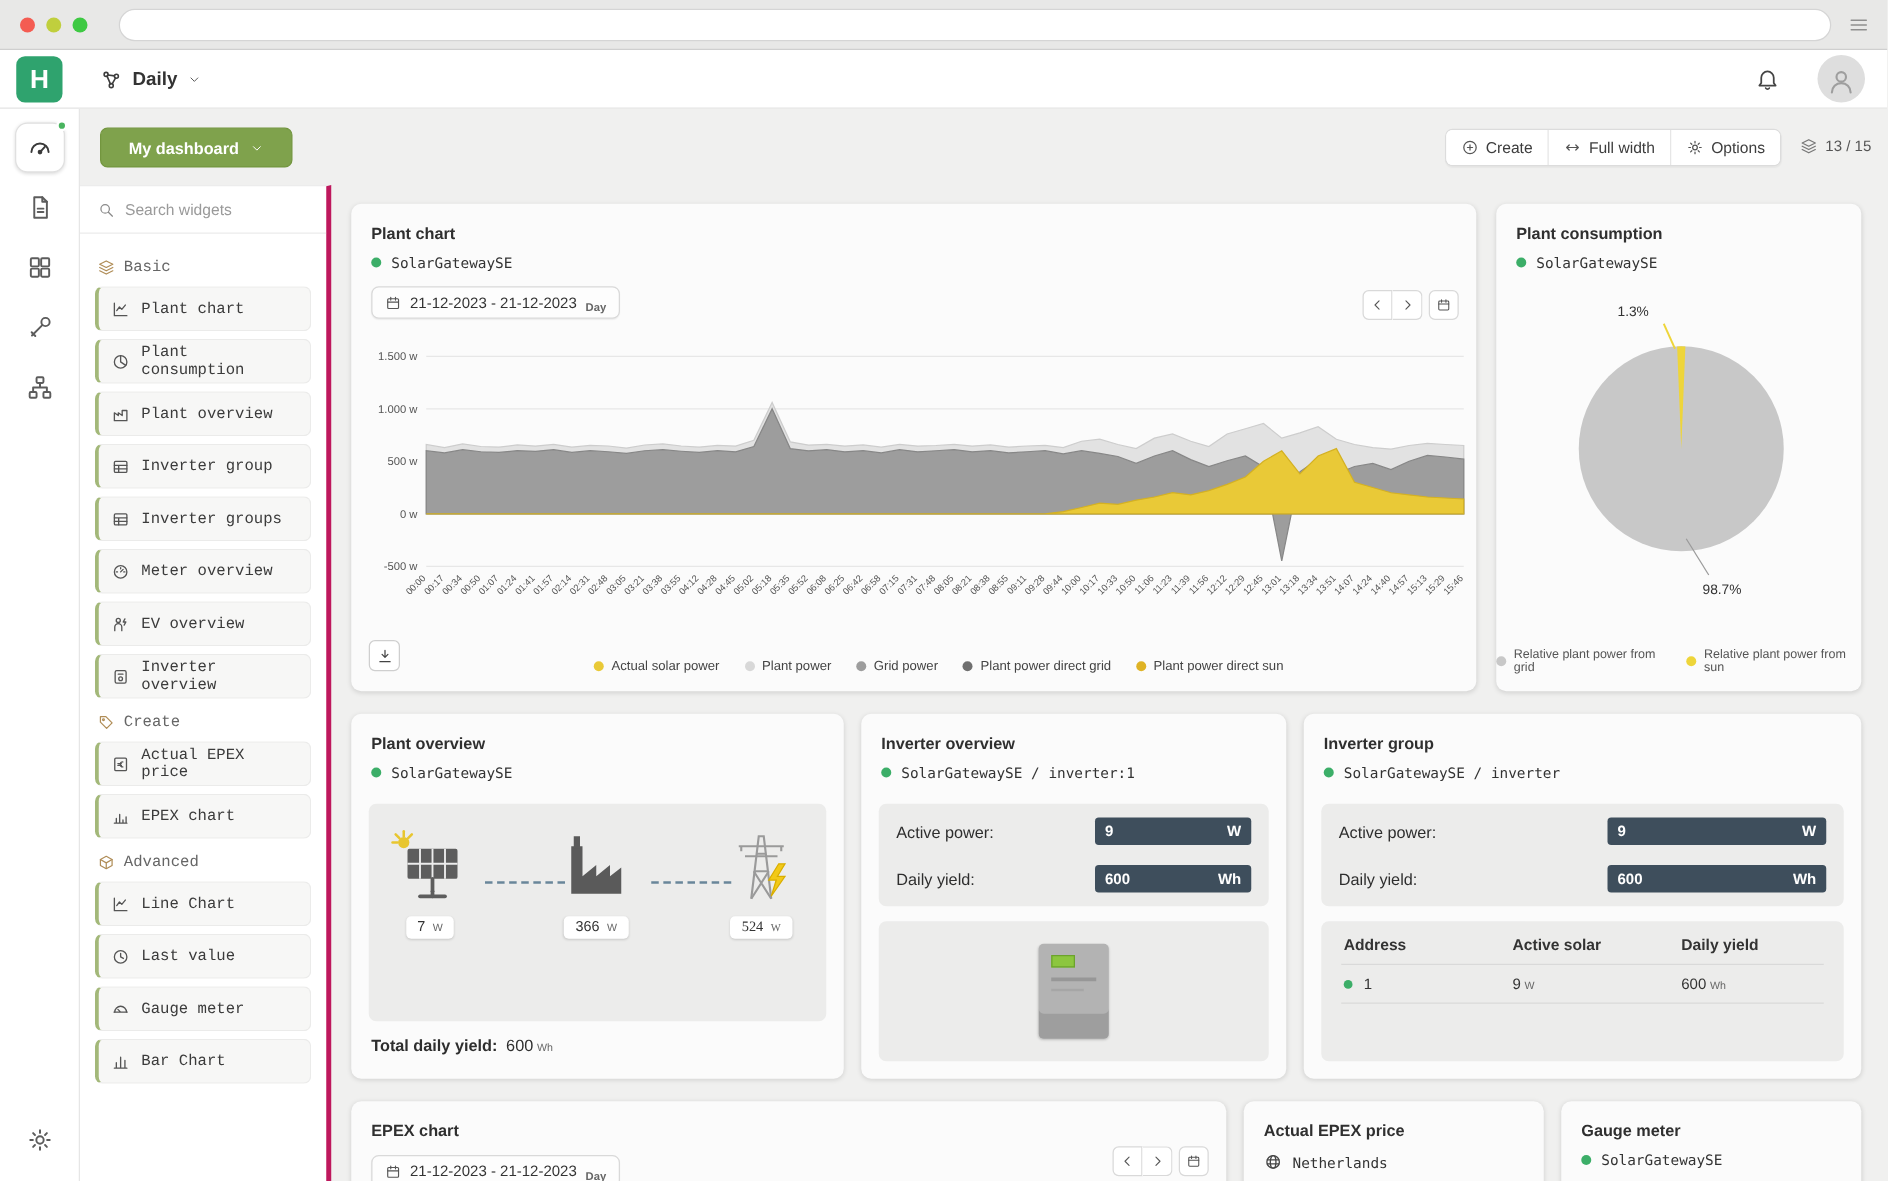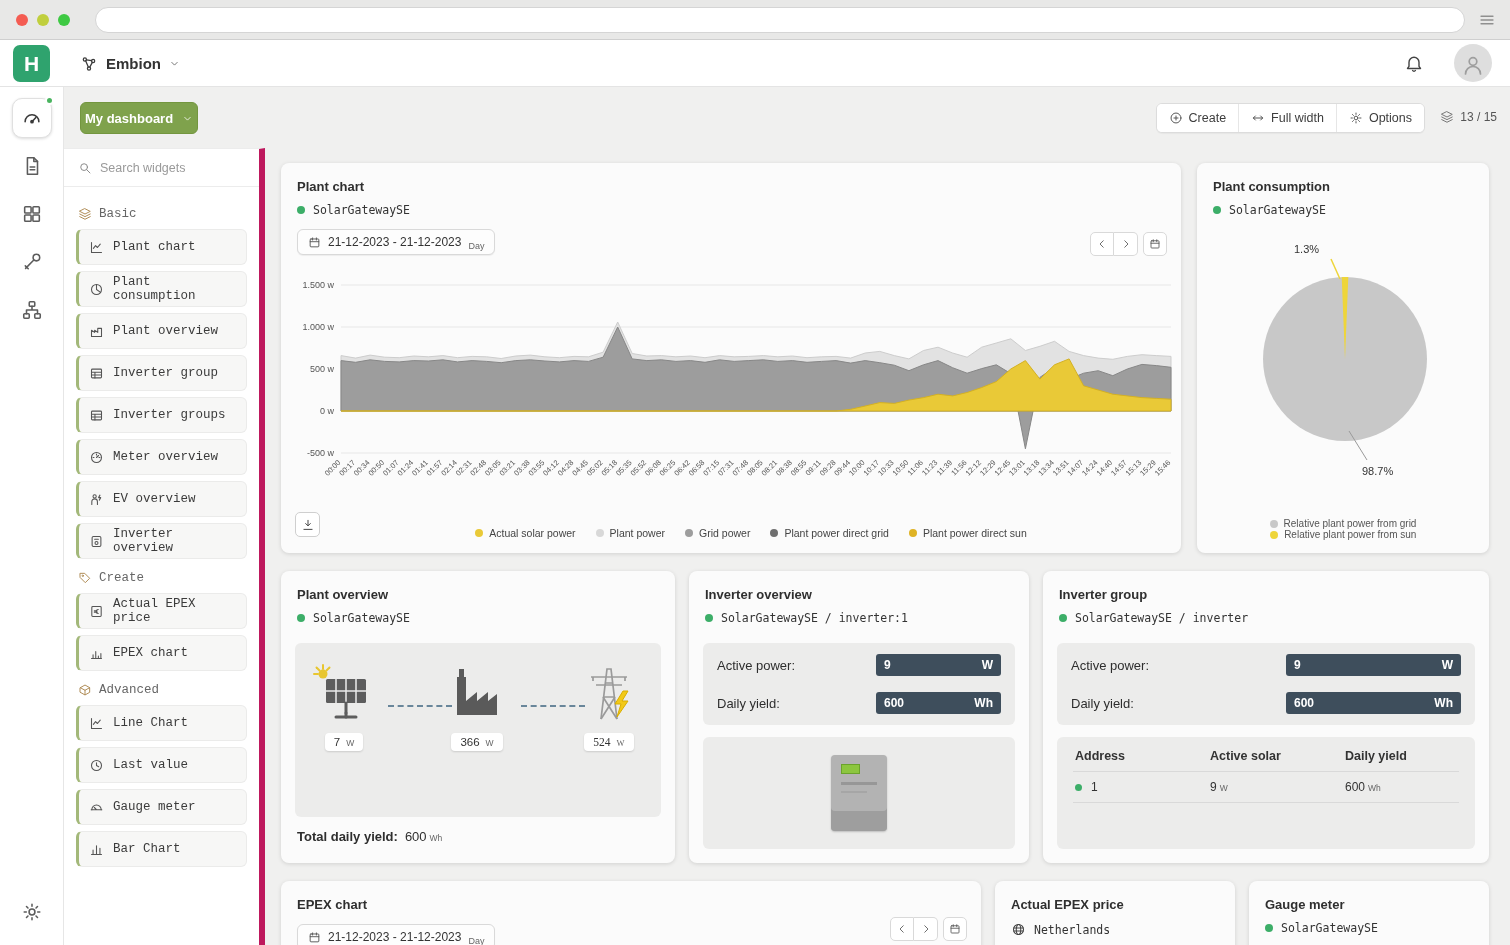--- a/index.html
+++ b/index.html
@@ -31,70 +31,70 @@
 .rail{position:absolute;left:0;top:87px;width:64px;bottom:0;background:#fff;border-right:1px solid #e6e6e6;z-index:4;}
 .rail-nav{display:flex;flex-direction:column;align-items:center;}
 .rail-active{position:relative;margin-top:11px;width:40px;height:40px;background:#fff;border:1px solid #e0e0e0;border-radius:10px;box-shadow:0 1px 3px rgba(0,0,0,.14);display:flex;align-items:center;justify-content:center;color:#3a3a3a;cursor:pointer;}
 .rail-dot{position:absolute;right:-3px;top:-3px;width:9px;height:9px;border-radius:50%;background:#49b45f;border:2px solid #fff;}
 .rail-item{width:22px;height:22px;color:#5c5c5c;margin-top:26px;cursor:pointer;}
 .rail-item:nth-child(2){margin-top:17px;}
 .rail-gear{position:absolute;left:21px;bottom:22px;width:22px;height:22px;color:#5c5c5c;cursor:pointer;}
 
 
 .dash-header{position:absolute;left:64px;top:87px;right:0;height:61px;}
-.dash-btn{position:absolute;left:16px;top:15px;height:32px;padding:0 4px;background:#7fa24c;border:1px solid #73963f;border-radius:6px;color:#fff;font-size:13px;font-weight:bold;display:flex;align-items:center;gap:9px;cursor:pointer;font-family:inherit;text-align:center;}
+.dash-btn{position:absolute;left:16px;top:15px;height:32px;padding:0 22px;background:#7fa24c;border:1px solid #73963f;border-radius:6px;color:#fff;font-size:13px;font-weight:bold;display:flex;align-items:center;gap:9px;cursor:pointer;font-family:inherit;text-align:center;}
 .dash-btn .chev{width:11px;height:11px;color:#fff;}
 .seg{position:absolute;right:85px;top:16px;height:30px;display:flex;background:#fff;border:1px solid #dcdcdc;border-radius:6px;overflow:hidden;box-shadow:0 1px 1px rgba(0,0,0,.04);}
 .seg-btn{display:flex;align-items:center;gap:6px;padding:0 12px;font-size:12.5px;color:#3d3d3d;background:#fff;border:none;border-left:1px solid #e6e6e6;cursor:pointer;font-family:inherit;}
 .seg-btn:first-child{border-left:none;}
 .seg-btn .ic{width:14px;height:14px;color:#555;}
 .counter{position:absolute;right:13px;top:23px;display:flex;align-items:center;gap:6px;font-size:12px;color:#555;}
 .counter .ic{width:14px;height:14px;color:#777;}
 
 
-.wsidebar{position:absolute;left:64px;top:148px;width:201px;bottom:0;background:#fff;border-right:6px solid #be185d;border-top:1px solid #ececec;overflow:hidden;}
+.wsidebar{position:absolute;left:64px;top:148px;width:201px;bottom:0;background:#fff;border-right:4px solid #be185d;border-top:1px solid #ececec;overflow:hidden;}
 .wsearch{display:flex;align-items:center;gap:8px;height:38px;padding:0 14px;border-bottom:1px solid #ececec;}
 .wsearch .ic{width:14px;height:14px;color:#8a8a8a;}
 .wsearch input{border:none;outline:none;font-size:12.5px;width:140px;background:transparent;font-family:inherit;color:#333;}
 .wsearch input::placeholder{color:#9a9a9a;}
 .wsections{padding:8px 12px;font-family:Liberation Mono, monospace;}
 .wsec-h{display:flex;align-items:center;gap:7px;margin:12px 2px 8px;font-size:12.5px;color:#666;}
 .wsec-h .ic{width:14px;height:14px;color:#b08d57;}
 .witem{display:flex;align-items:center;gap:9px;height:36px;margin-bottom:6px;background:#f7f7f6;border:1px solid #ebebea;border-left:3px solid #a3b879;border-radius:6px;padding:0 10px;font-size:12.5px;color:#3b3b3b;cursor:pointer;}
 .witem .ic{width:15px;height:15px;color:#555;flex:none;}
 
 
 .canvas{position:absolute;left:265px;top:148px;right:0;bottom:0;overflow:hidden;}
 .card{position:absolute;background:#fbfbfb;border-radius:8px;box-shadow:0 1px 4px rgba(0,0,0,.13);padding:16px;}
 .card-title{font-size:13px;font-weight:bold;color:#2f2f2f;}
 .device{display:flex;align-items:center;gap:8px;margin-top:9px;}
 .dot{width:8px;height:8px;border-radius:50%;background:#3cae68;flex:none;}
 .device .dv{font-family:"DejaVu Sans Mono",monospace;font-size:11.5px;color:#333;}
 .datectl{display:inline-flex;align-items:center;gap:7px;height:26px;padding:0 10px;background:#fdfdfd;border:1px solid #d9d9d9;border-radius:6px;box-shadow:0 1px 1px rgba(0,0,0,.06);font-size:12px;color:#333;cursor:pointer;margin-top:12px;}
 .datectl .ic{width:13px;height:13px;color:#555;}
-.datectl .mode{font-size:9px;color:#666;align-self:flex-end;margin-bottom:3px;}
+.datectl .mode{font-size:9px;color:#666;align-self:flex-end;margin-bottom:3px;font-weight:bold;}
 .navctl{position:absolute;right:14px;display:flex;gap:5px;}
 .nbtn{width:24px;height:24px;background:#fff;border:1px solid #d9d9d9;border-radius:5px;display:flex;align-items:center;justify-content:center;color:#555;cursor:pointer;}
 .nbtn .ic{width:12px;height:12px;}
 .npair{display:flex;}
 .npair .nbtn:first-child{border-radius:5px 0 0 5px;}
 .npair .nbtn:last-child{border-radius:0 5px 5px 0;border-left:none;}
 
 
 .chart-svg{position:absolute;left:4px;top:116px;}
 .dl-btn{position:absolute;left:14px;bottom:16px;width:25px;height:25px;background:#fff;border:1px solid #cfcfcf;border-radius:5px;display:flex;align-items:center;justify-content:center;color:#444;cursor:pointer;}
 .dl-btn .ic{width:14px;height:14px;}
 .chart-legend{position:absolute;left:56px;right:16px;bottom:14px;display:flex;justify-content:center;gap:20px;}
 .lg-item{display:flex;align-items:center;gap:6px;font-size:10.5px;color:#444;}
 .lg-dot{width:8px;height:8px;border-radius:50%;display:inline-block;flex:none;}
 
 
 .pie-svg{position:absolute;left:0;top:0;width:292px;height:390px;pointer-events:none;}
 .pie-legend{position:absolute;left:0;right:0;bottom:13px;display:flex;flex-direction:column;align-items:center;gap:4px;}
-.pie-legend .col{display:flex;flex-direction:column;align-items:flex-end;gap:0;}
+.pie-legend .col{display:flex;align-items:flex-end;gap:12px;}
 .pie-legend .lg-item{font-size:10px;color:#555;}
 
 
 .flow-panel{position:absolute;left:14px;right:14px;top:72px;height:174px;background:#ececeb;border-radius:6px;}
 .flow-node{position:absolute;top:20px;width:80px;display:flex;flex-direction:column;align-items:center;}
 .flow-ic{width:64px;height:58px;display:block;}
 .flow-ic svg{width:100%;height:100%;}
 .chip{margin-top:12px;background:#fff;border-radius:4px;padding:3px 9px;box-shadow:0 1px 2px rgba(0,0,0,.14);font-size:11.5px;color:#333;display:flex;align-items:baseline;gap:3px;}
 .flow-dash{position:absolute;top:62px;width:64px;border-top:2px dashed #69869a;}
 .unit-sm{font-size:8.5px;color:#666;margin-left:3px;}
@@ -148,21 +148,21 @@
       </div>
     <div class="brand">
       <span class="ic bic">
           <svg viewBox="0 0 24 24" fill="none" stroke="currentColor" stroke-width="1.7" stroke-linecap="round" stroke-linejoin="round">
             <circle cx="6.5" cy="6" r="2.1"></circle>
             <circle cx="17.5" cy="8" r="2.1"></circle>
             <circle cx="12" cy="18" r="2.1"></circle>
             <path d="M8.5 6.6l7 1M7.5 7.8l3.6 8.3M16.5 9.9l-3.5 6.2"></path>
           </svg>
         </span>
-      <span class="brand-name">Embion</span>
+      <span class="brand-name">Daily</span>
       <span class="ic chev">
           <svg viewBox="0 0 24 24" fill="none" stroke="currentColor" stroke-width="1.7" stroke-linecap="round" stroke-linejoin="round">
             <path d="M6 9.5l6 6 6-6"></path>
           </svg>
         </span>
     </div>
     <span class="ic bell">
         <svg viewBox="0 0 24 24" fill="none" stroke="currentColor" stroke-width="1.7" stroke-linecap="round" stroke-linejoin="round">
           <path d="M18 16v-5a6 6 0 1 0-12 0v5l-1.8 2.5h15.6z"></path>
           <path d="M10.3 21a2 2 0 0 0 3.4 0"></path>

